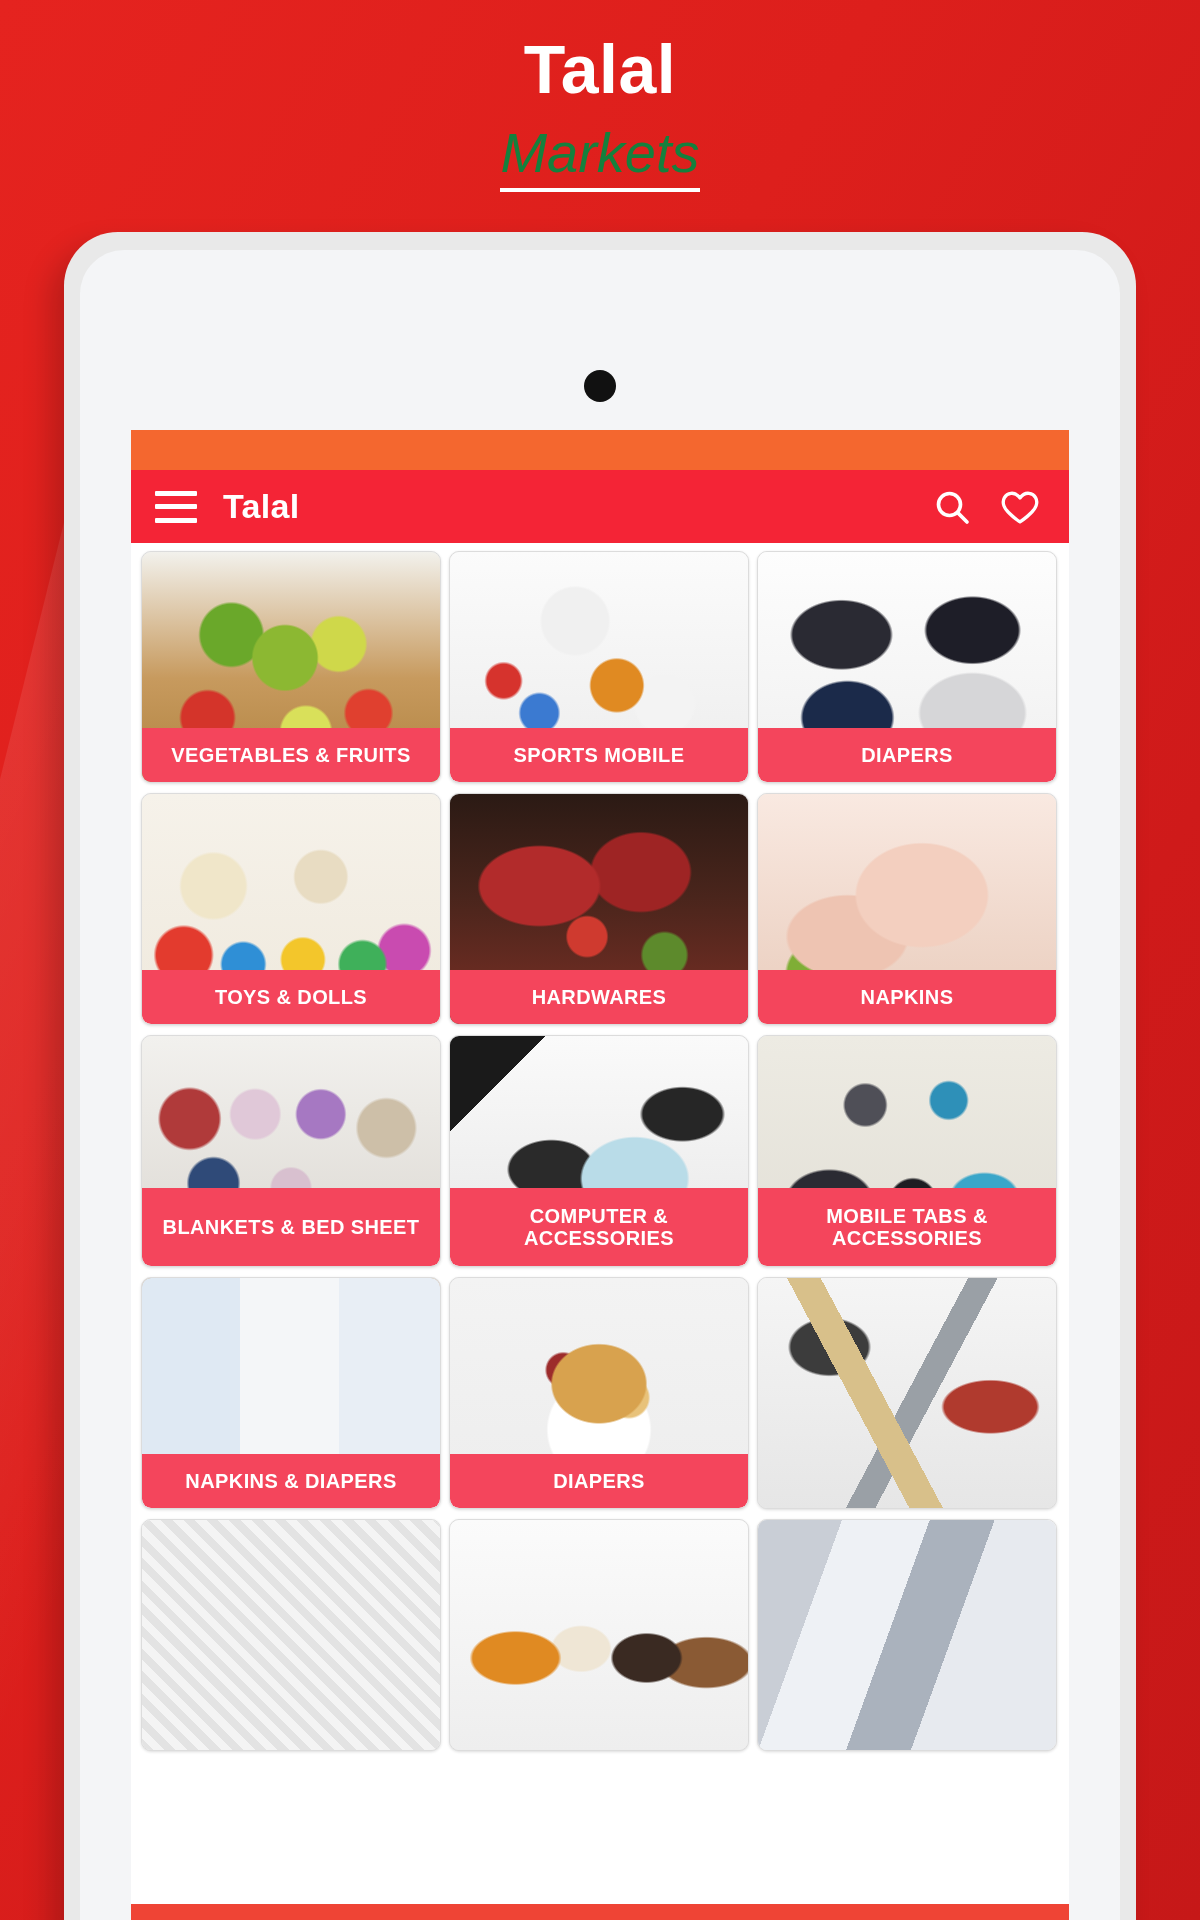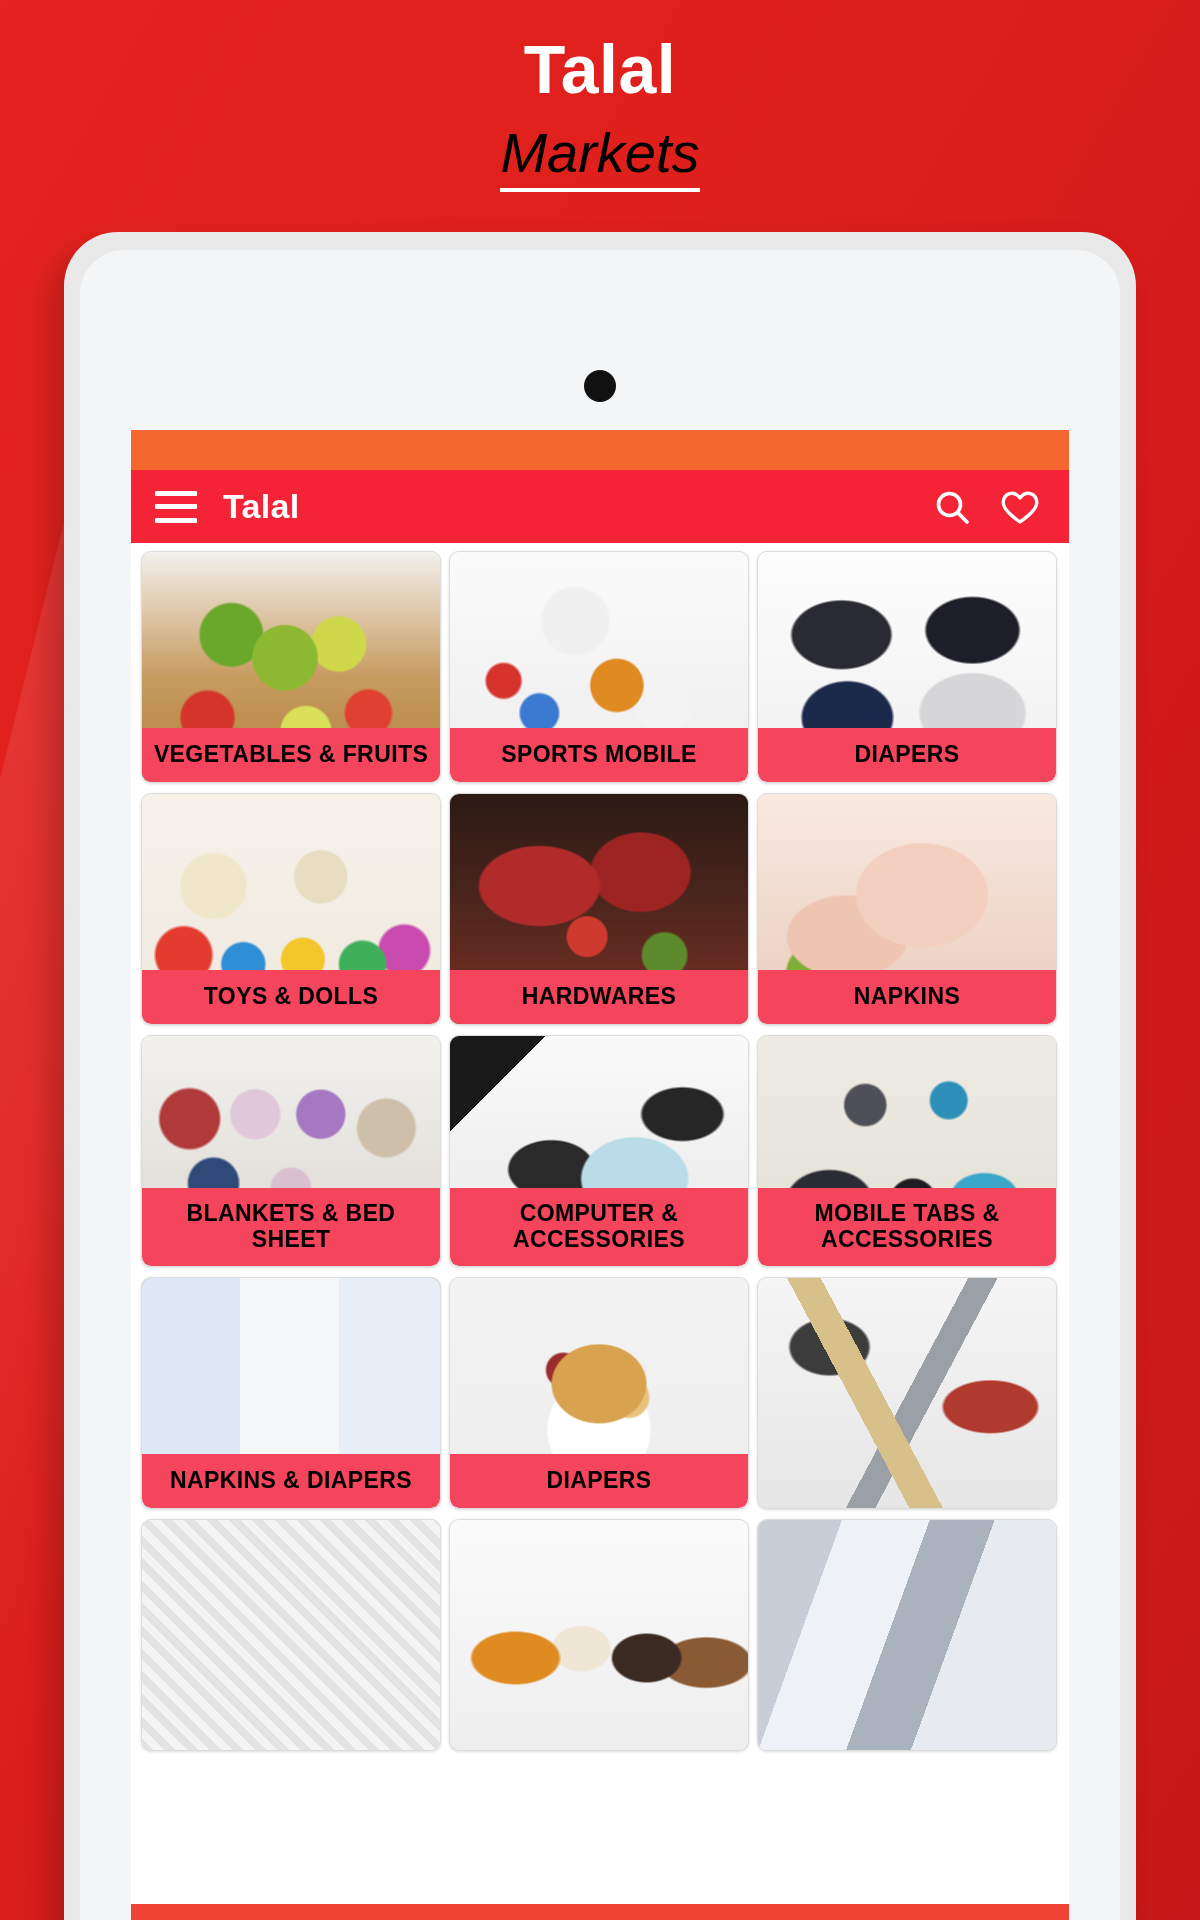--- a/index.html
+++ b/index.html
@@ -35,21 +35,21 @@
     font-size: 68px;
     font-weight: bold;
     letter-spacing: 0.5px;
     line-height: 1.15;
   }
   .store-subtitle-wrap {
     margin-top: 14px;
   }
   .store-subtitle {
     display: inline-block;
-    color: #000000;
+    color: #15803d;
     font-size: 56px;
     font-style: italic;
     font-weight: normal;
     border-bottom: 4px solid #ffffff;
     padding-bottom: 4px;
     line-height: 1.1;
   }
 
   
   .device {
@@ -145,22 +145,22 @@
   .tile-img {
     position: absolute;
     inset: 0;
     background-color: #eceae6;
   }
   .tile-label {
     position: absolute;
     left: 0; right: 0; bottom: 0;
     min-height: 54px;
     background: #f4455c;
-    color: #000000;
-    font-size: 23px;
+    color: #ffffff;
+    font-size: 20px;
     font-weight: bold;
     letter-spacing: 0.4px;
     display: flex;
     align-items: center;
     justify-content: center;
     text-align: center;
     padding: 6px 8px;
     line-height: 1.12;
     border-radius: 0 0 9px 9px;
   }

